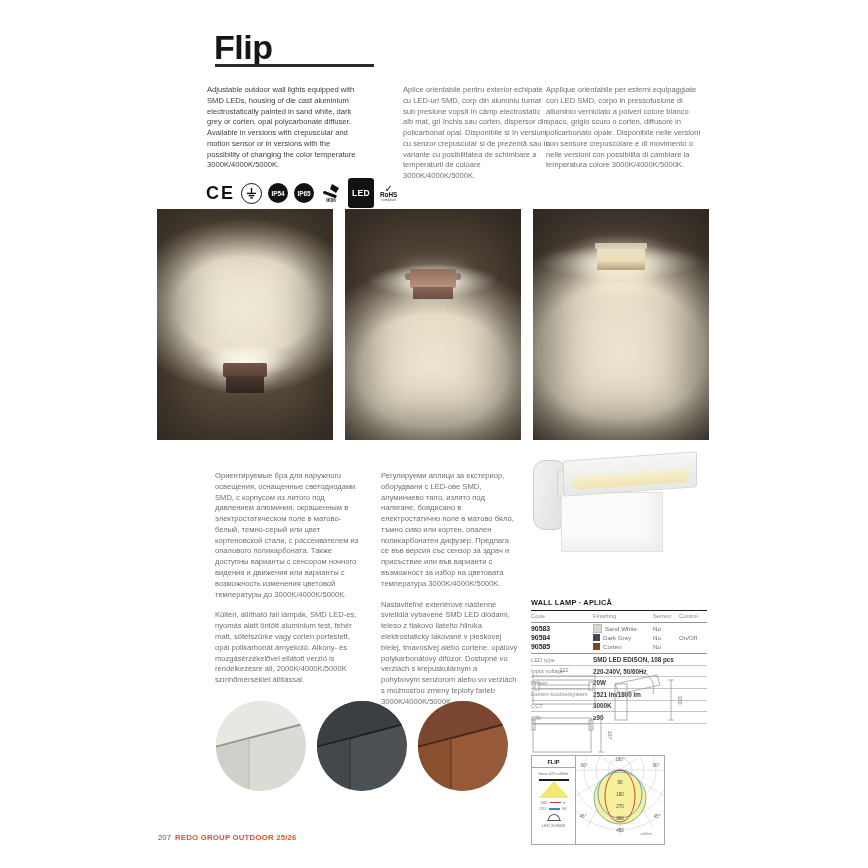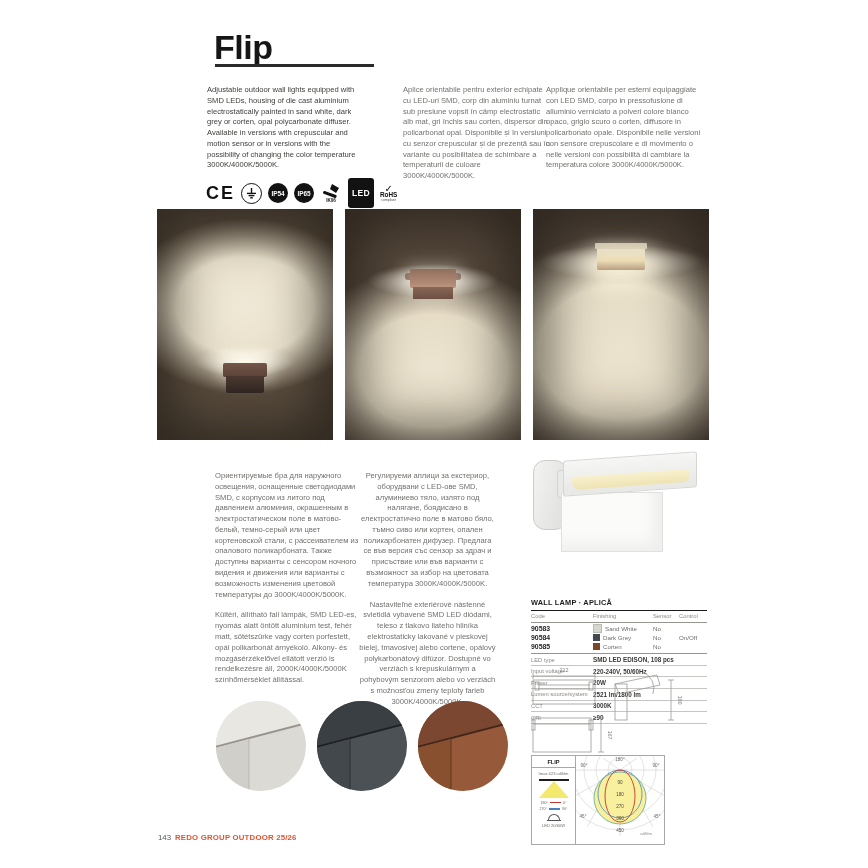--- a/index.html
+++ b/index.html
@@ -13,21 +13,21 @@
   
   .tcol{position:absolute;top:85px;font-size:7.6px;line-height:1.42;}
   .tcol-en{left:207px;width:157px;color:#3e3d3b;font-weight:400;}
   .tcol-ro{left:403px;width:149px;color:#72706d;}
   .tcol-it{left:546px;width:164px;color:#72706d;}
 
   
   .bcol{position:absolute;top:463px;font-size:7.6px;line-height:1.42;color:#72706d;}
   .bcol p{margin:8px 0 10px 0;}
   .bcol-1{left:215px;width:144px;}
-  .bcol-2{left:359px;width:137px;text-align:center;}
+  .bcol-2{left:381px;width:137px;}
 
   
   .certs{position:absolute;left:206px;top:179px;height:28px;display:flex;align-items:center;gap:6px;}
   .ce{font-size:18px;font-weight:700;color:#111;letter-spacing:2px;transform:scaleY(1.05);}
   .earth{width:19px;height:19px;border:1.6px solid #111;border-radius:50%;display:flex;align-items:center;justify-content:center;}
   .ipbadge{width:20px;height:20px;border-radius:50%;background:#121212;color:#fff;display:flex;align-items:center;justify-content:center;
            font-size:6.4px;font-weight:700;}
   .ik{display:flex;flex-direction:column;align-items:center;width:22px;}
   .ik .iklabel{font-size:4.6px;font-weight:700;color:#111;margin-top:-1px;}
   .ledbadge{background:#121212;color:#fff;border-radius:3px;padding:10px 4px;font-size:8.5px;font-weight:800;letter-spacing:0.3px;}
@@ -377,17 +377,17 @@
     <g clip-path="url(#c3)">
       <rect x="202" y="0" width="92" height="92" fill="#96593a"></rect>
       <polygon points="202,46 294,22 294,0 202,0" fill="#7c4730"></polygon>
       <polygon points="202,48 294,24 294,22 202,46" fill="#41261a"></polygon>
       <polygon points="202,48 236,39 236,92 202,92" fill="#88502f"></polygon>
       <line x1="236" y1="39" x2="236" y2="92" stroke="#5e3723" stroke-width="1"></line>
     </g>
   </svg>
 
   <div class="footer">
-    <span class="pno">143</span>
+    <span class="pno">207</span>
     <span class="flabel">REDO GROUP OUTDOOR 25/26</span>
   </div>
 
 </div>
 
 </body></html>

